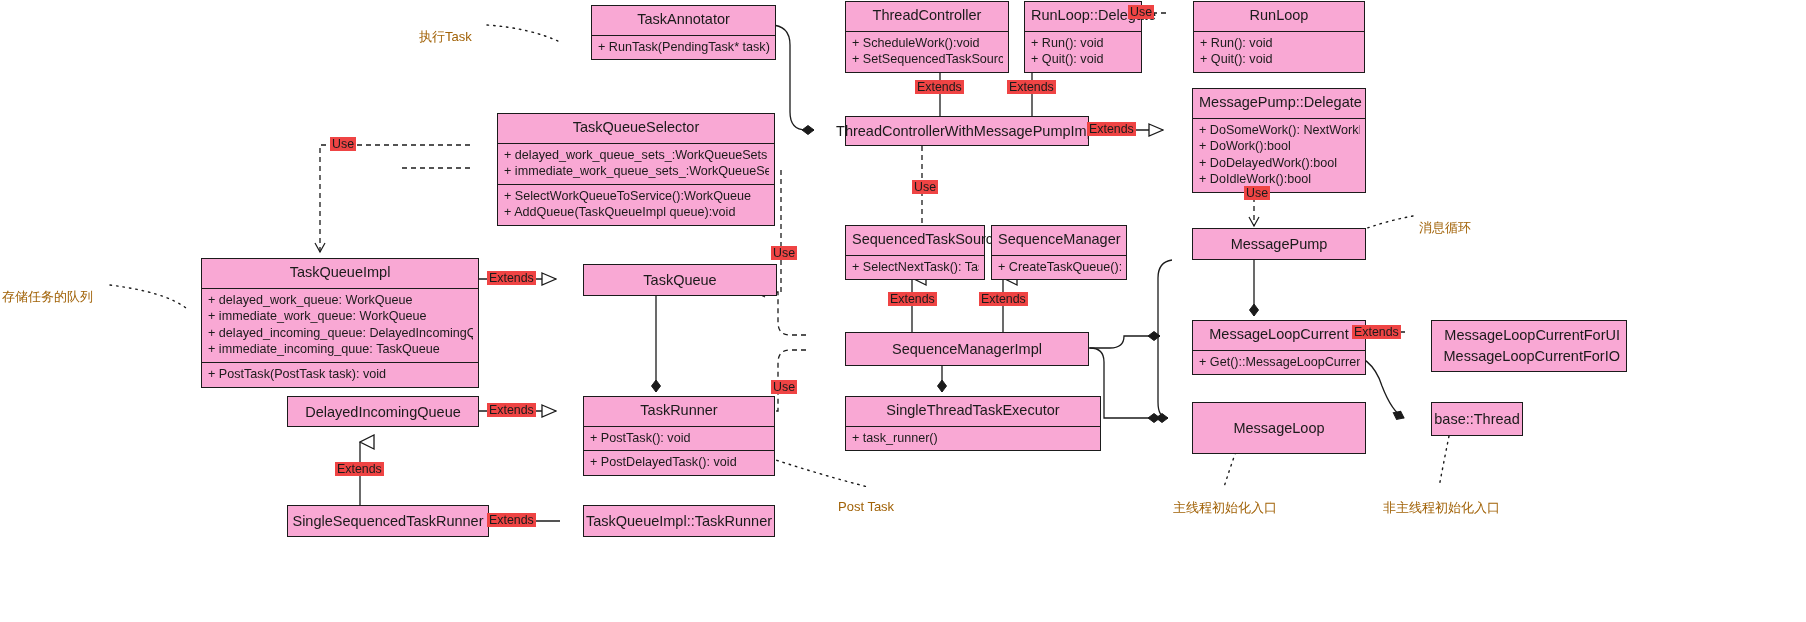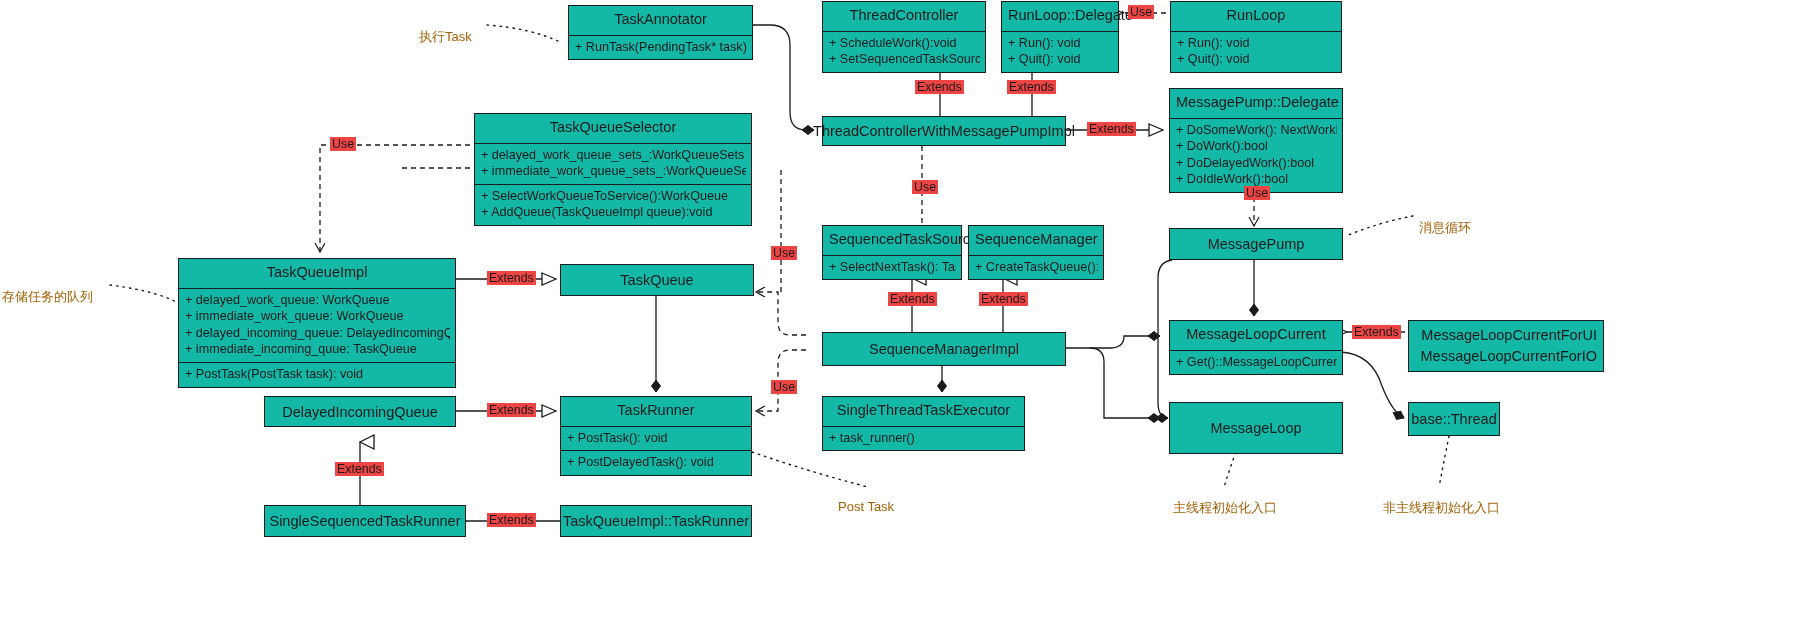--- a/index.html
+++ b/index.html
@@ -20,22 +20,23 @@
     left: 0;
     top: 0;
     width: 1806px;
     height: 622px;
     pointer-events: none;
   }
   .uml {
     position: absolute;
     box-sizing: border-box;
     border: 1.3px solid #1b1b1b;
-    background: #14b8a6;
+    background: #f9a8d4;
     color: #1b1b1b;
+    margin-left: 23px;
   }
   .uml .title {
     text-align: center;
     font-size: 14.5px;
     line-height: 1.35;
     padding: 4px 6px 5px 6px;
     white-space: nowrap;
   }
   .uml .sec {
     border-top: 1.3px solid #1b1b1b;
@@ -316,21 +317,21 @@
   <div class="uml" style="left:560px; top:396px; width:192px;">
     <div class="title">TaskRunner</div>
     <div class="sec">
       <div class="row">+ PostTask(): void</div>
     </div>
     <div class="sec">
       <div class="row">+ PostDelayedTask(): void</div>
     </div>
   </div>
 
-  <div class="uml" style="left:822px; top:396px; width:203px;">
+  <div class="uml" style="left:822px; top:396px; width:256px;">
     <div class="title">SingleThreadTaskExecutor</div>
     <div class="sec">
       <div class="row">+ task_runner()</div>
     </div>
   </div>
 
   <div class="uml" style="left:1169px; top:402px; width:174px; height:52px;">
     <div class="centerbox">
         <div class="row">MessageLoop</div>
       </div>

